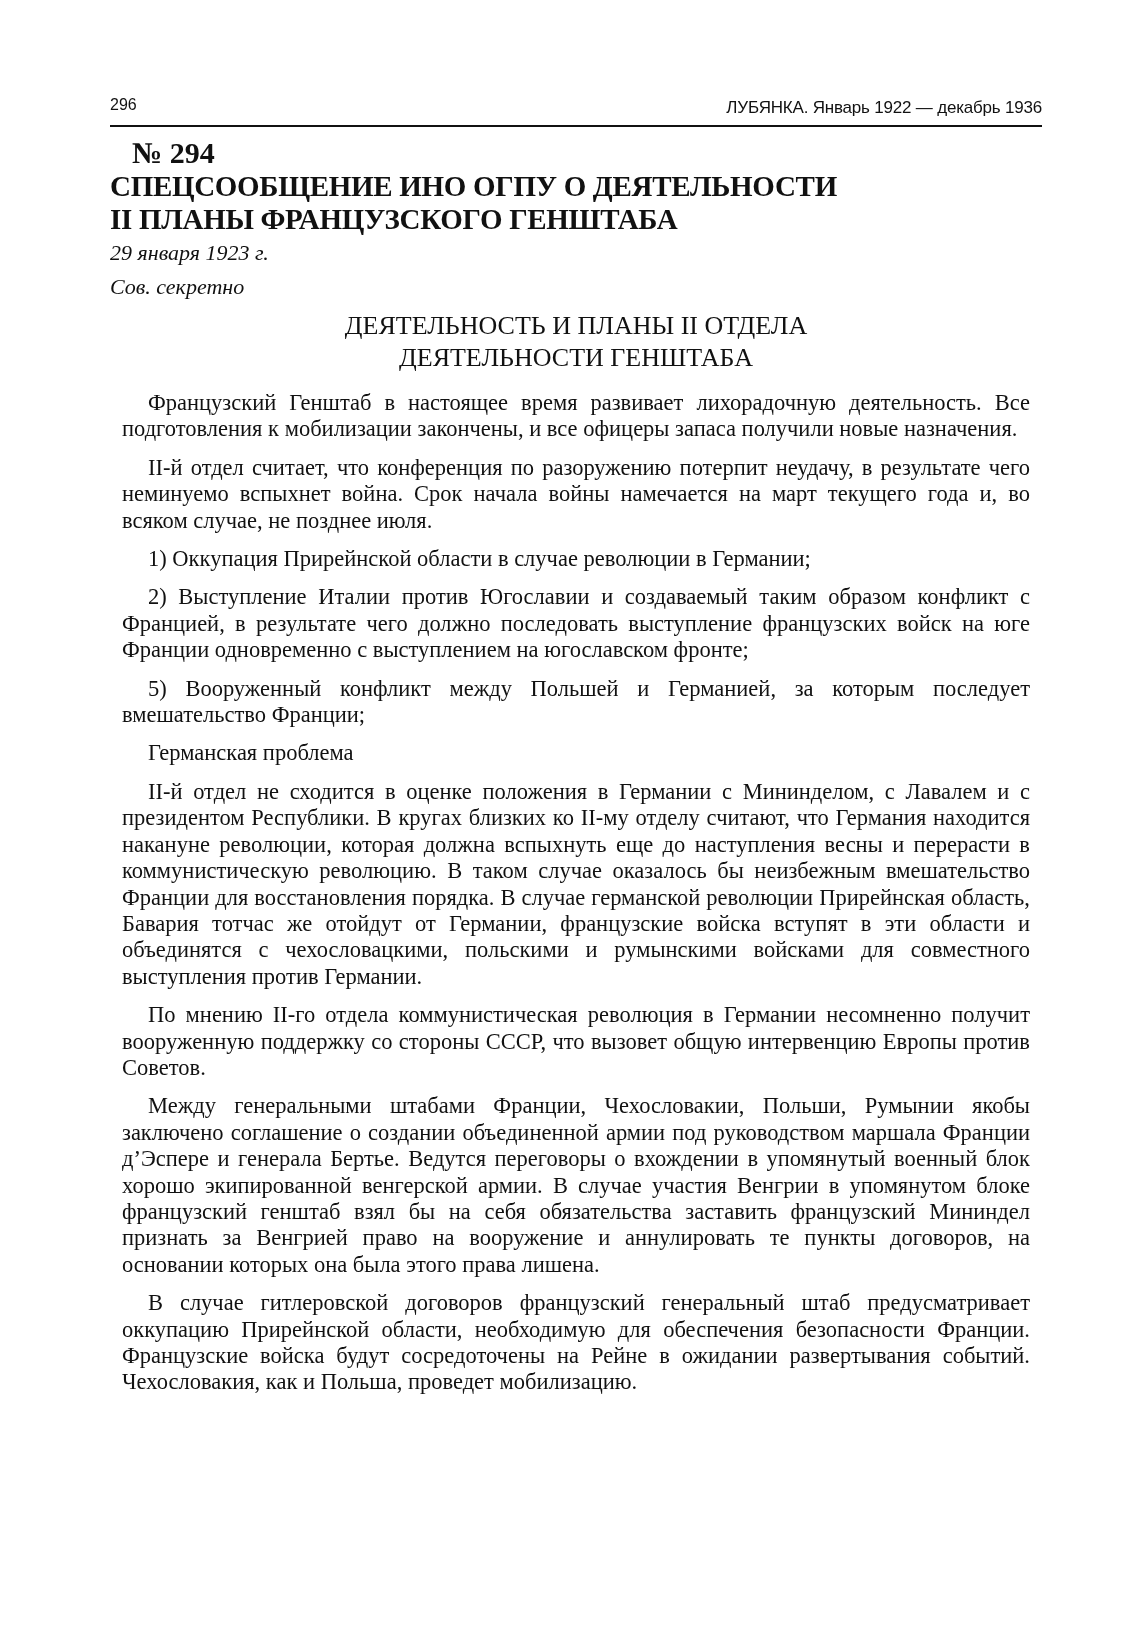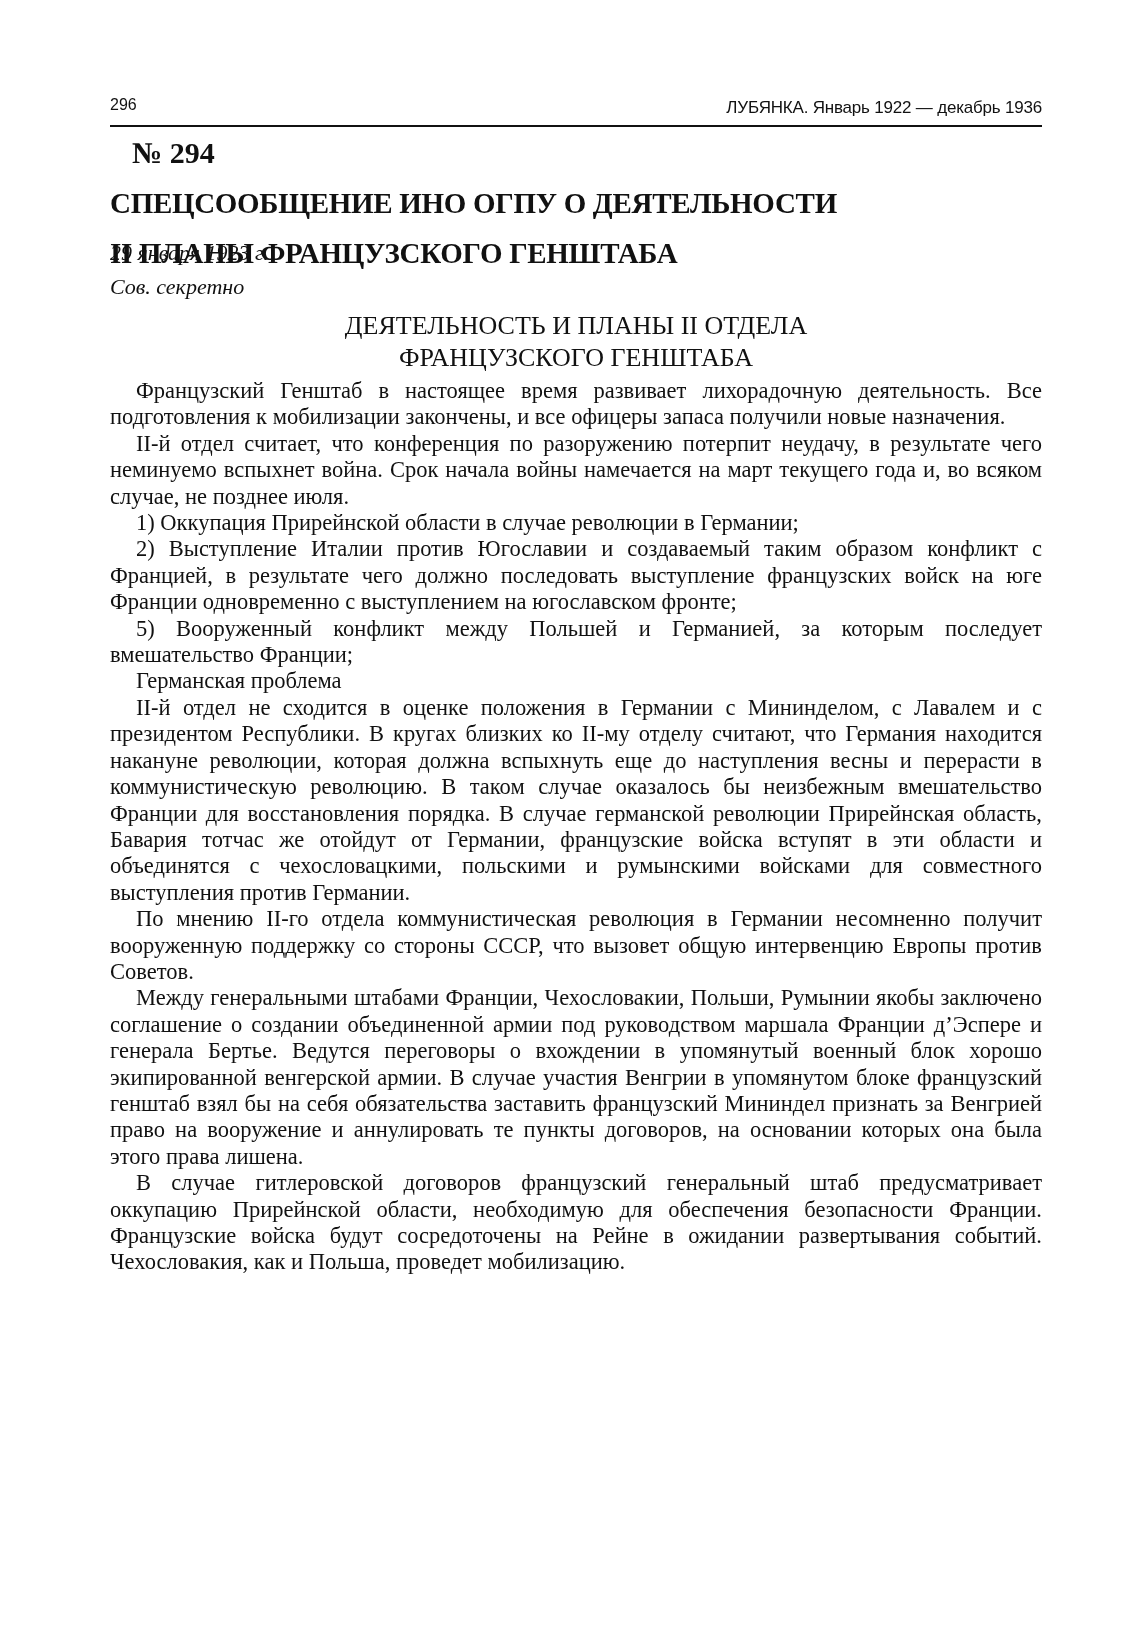--- a/index.html
+++ b/index.html
@@ -7,30 +7,30 @@
   .page { position: absolute; left: 110px; top: 0; width: 932px; }
   .running-head { position: absolute; top: 96px; left: 0; width: 932px; height: 26px;
     font-family: "Liberation Sans", sans-serif; font-size: 19px; }
   .page-num { position: absolute; left: 0; top: 0; font-size: 16px; }
   .book-title { position: absolute; right: 0; top: 2px; font-size: 17px; letter-spacing: -0.2px; }
   .rule { position: absolute; top: 125px; left: 0; width: 932px; height: 0; border-top: 2.5px solid #111; }
   .doc-num { position: absolute; top: 136px; left: 22px; font-family: "Liberation Serif", serif;
     font-weight: bold; font-size: 30px; }
   .doc-title { position: absolute; top: 170px; left: 0; font-family: "Liberation Serif", serif;
     font-weight: bold; font-size: 29px; line-height: 33px; letter-spacing: -0.3px; }
-  .doc-title div { white-space: nowrap; margin-top: 17px; }
+  .doc-title div { white-space: nowrap; }
   .date { position: absolute; top: 240px; left: 0; font-family: "Liberation Serif", serif;
     font-style: italic; font-size: 22px; }
   .secrecy { position: absolute; top: 274px; left: 0; font-family: "Liberation Serif", serif;
     font-style: italic; font-size: 22px; }
   .subtitle { position: absolute; top: 310px; left: 0; width: 932px; text-align: center;
     font-family: "Liberation Serif", serif; font-size: 26px; line-height: 32px; }
   .body { position: absolute; top: 378px; left: 0; width: 932px; font-family: "Liberation Serif", serif;
     font-size: 22.5px; line-height: 26.4px; text-align: justify; }
-  .body p { margin: 0; text-indent: 26px; hyphens: manual; }
+  .body p { margin: 12px; text-indent: 26px; hyphens: manual; }
 </style>
 </head>
 <body>
 
 <div class="page">
   <div class="running-head">
     <span class="page-num">296</span>
     <span class="book-title">ЛУБЯНКА. Январь 1922 — декабрь 1936</span>
   </div>
   <div class="rule"></div>
@@ -38,21 +38,21 @@
   <div class="doc-num">№ 294</div>
   <div class="doc-title">
     <div>СПЕЦСООБЩЕНИЕ ИНО ОГПУ О ДЕЯТЕЛЬНОСТИ</div>
     <div>II ПЛАНЫ ФРАНЦУЗСКОГО ГЕНШТАБА</div>
   </div>
   <div class="date">29 января 1923 г.</div>
   <div class="secrecy">Сов. секретно</div>
 
   <div class="subtitle">
     <div>ДЕЯТЕЛЬНОСТЬ И ПЛАНЫ II ОТДЕЛА</div>
-    <div>ФРАНЦУЗСКОГО ГЕНШТАБА</div>
+    <div>ДЕЯТЕЛЬНОСТИ ГЕНШТАБА</div>
   </div>
 
   <div class="body">
     <p>Французский Генштаб в настоящее время развивает лихорадочную деятельность. Все подготовления к мобилизации закончены, и все офицеры запаса получили новые назначения.</p>
     <p>II-й отдел считает, что конференция по разоружению потерпит неудачу, в результате чего неминуемо вспыхнет война. Срок начала войны намечается на март текущего года и, во всяком случае, не позднее июля.</p>
     <p>1) Оккупация Прирейнской области в случае революции в Германии;</p>
     <p>2) Выступление Италии против Югославии и создаваемый таким образом конфликт с Францией, в результате чего должно последовать выступление французских войск на юге Франции одновременно с выступлением на югославском фронте;</p>
     <p>5) Вооруженный конфликт между Польшей и Германией, за которым последует вмешательство Франции;</p>
     <p>Германская проблема</p>
     <p>II-й отдел не сходится в оценке положения в Германии с Мининделом, с Лавалем и с президентом Республики. В кругах близких ко II-му отделу считают, что Германия находится накануне революции, которая должна вспыхнуть еще до наступления весны и перерасти в коммунистическую революцию. В таком случае оказалось бы неизбежным вмешательство Франции для восстановления порядка. В случае германской революции Прирейнская область, Бавария тотчас же отойдут от Германии, французские войска вступят в эти области и объединятся с чехословацкими, польскими и румынскими войсками для совместного выступления против Германии.</p>

